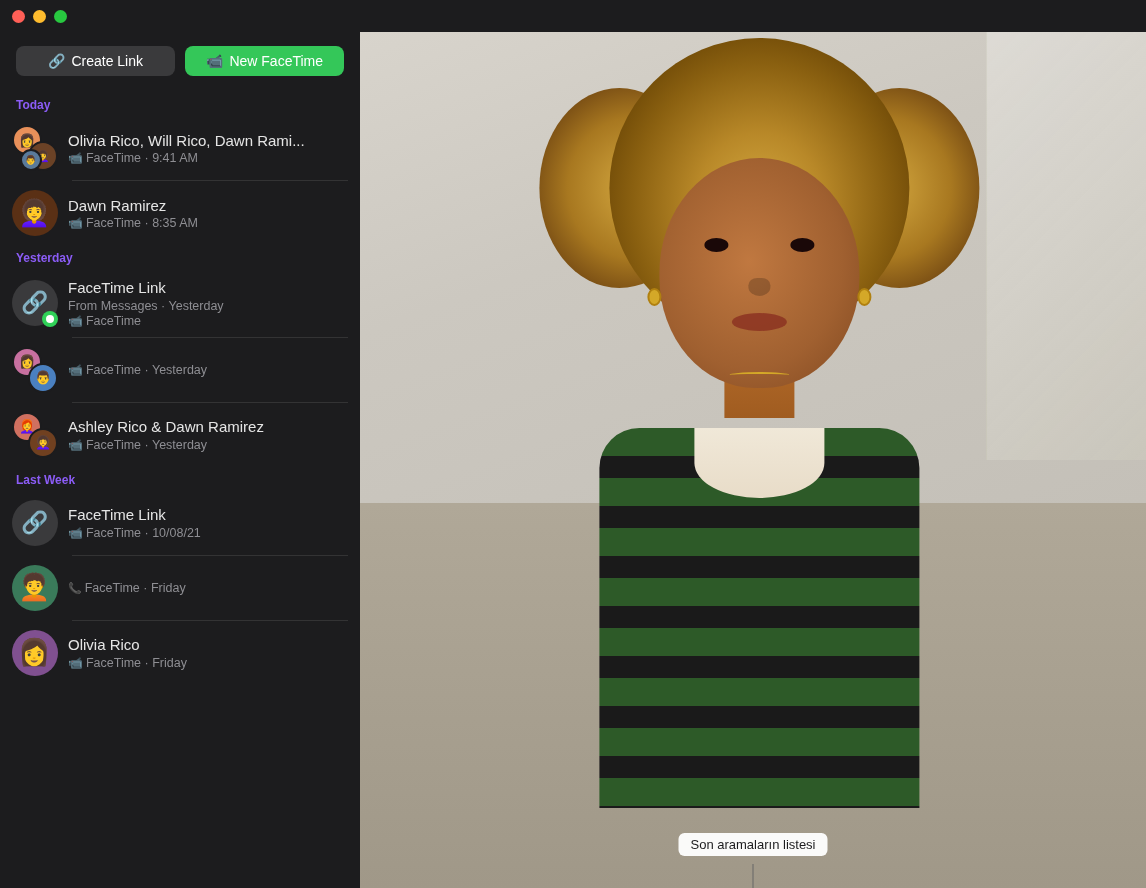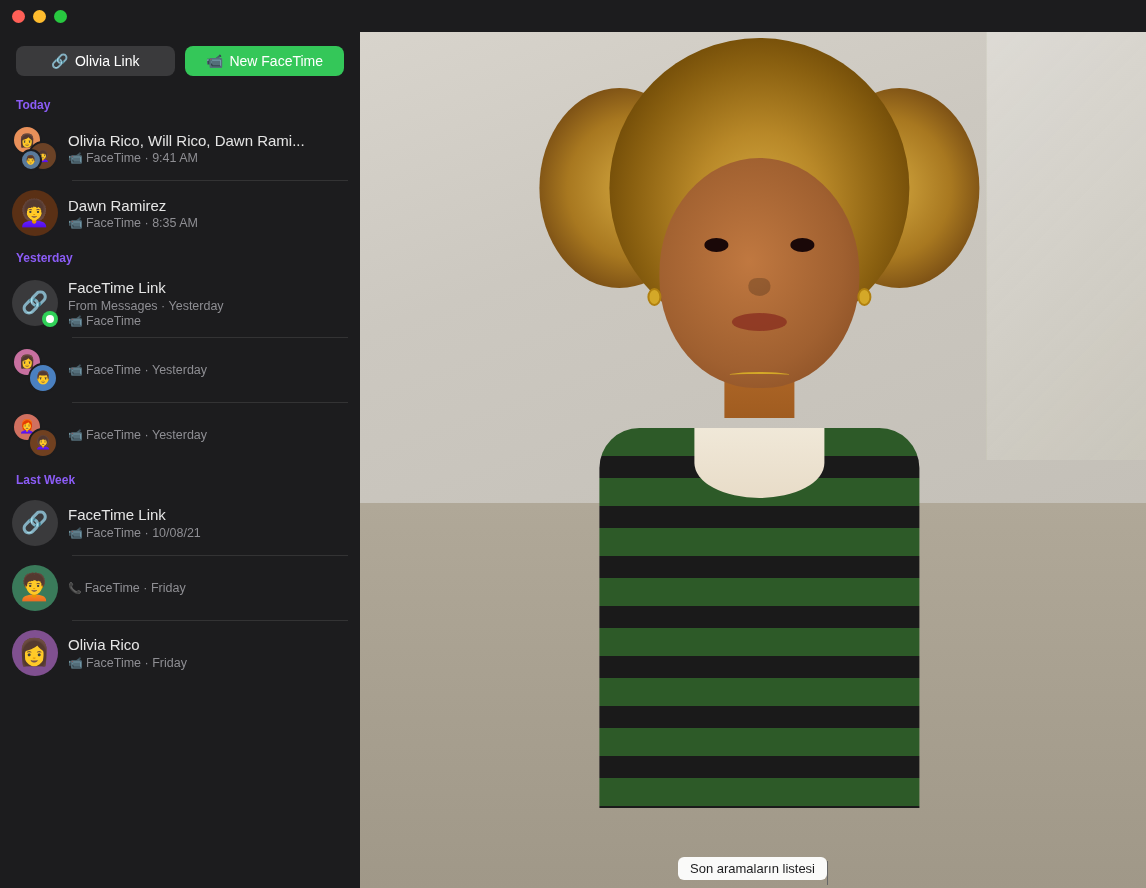--- a/index.html
+++ b/index.html
@@ -319,21 +319,21 @@
   </div>
 </div>
 
 <div class="main-layout">
 
   <div class="sidebar">
 
     <div class="toolbar">
       <button class="btn-create-link">
         <span>🔗</span>
-        <span>Olivia Link</span>
+        <span>Create Link</span>
       </button>
       <button class="btn-new-facetime">
         <span>📹</span>
         <span>New FaceTime</span>
       </button>
     </div>
 
     <div>
       <div class="section-header">Today</div>
 
@@ -399,20 +399,21 @@
         </div>
       </div>
       <div class="call-item-divider"></div>
 
       <div class="call-item">
         <div class="avatar-stack">
           <div class="avatar-a" style="background:#d07060; font-size:13px;">👩‍🦰</div>
           <div class="avatar-b" style="background:#704020; font-size:13px;">👩‍🦱</div>
         </div>
         <div class="call-info">
+          <div class="call-name">Ashley Rico &amp; Dawn Ramirez</div>
           <div class="call-sub">
             <span class="video-icon">📹</span>
             <span>FaceTime · Yesterday</span>
           </div>
         </div>
       </div>
     </div>
 
     <div>
       <div class="section-header">Last Week</div>
@@ -560,21 +561,21 @@
               transform: translateX(-50%);
               width: 130px;
               height: 70px;
               background: linear-gradient(180deg, #f0e8d8 0%, #e8dcc8 100%);
               border-radius: 0 0 50% 50%;
             "></div>
           </div>
         </div>
       </div>
 
-      <div class="tooltip-area" style="left:50%; bottom:0; transform:translateX(-50%); position:absolute; align-items:center; display:flex; flex-direction:row;">
+      <div class="tooltip-area" style="left:50%; bottom:0; transform:translateX(-50%); position:absolute; align-items:center; display:flex; flex-direction:column;">
         <div class="tooltip-box">
           <span>Son aramaların listesi</span>
         </div>
         <div class="tooltip-line" style="width:1px; height:24px; background:#666;"></div>
       </div>
 
     </div>
   </div>
 
 </div>

